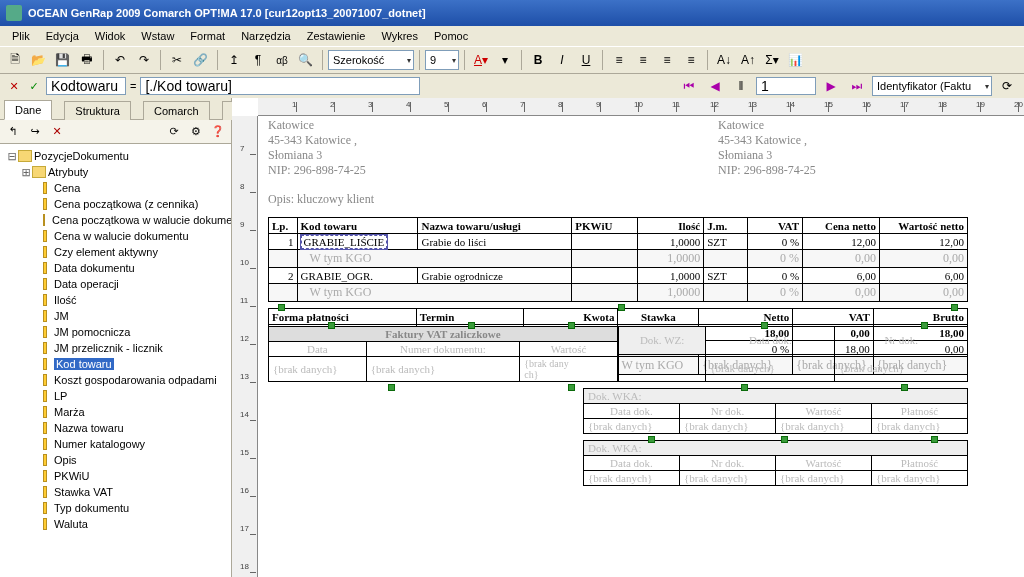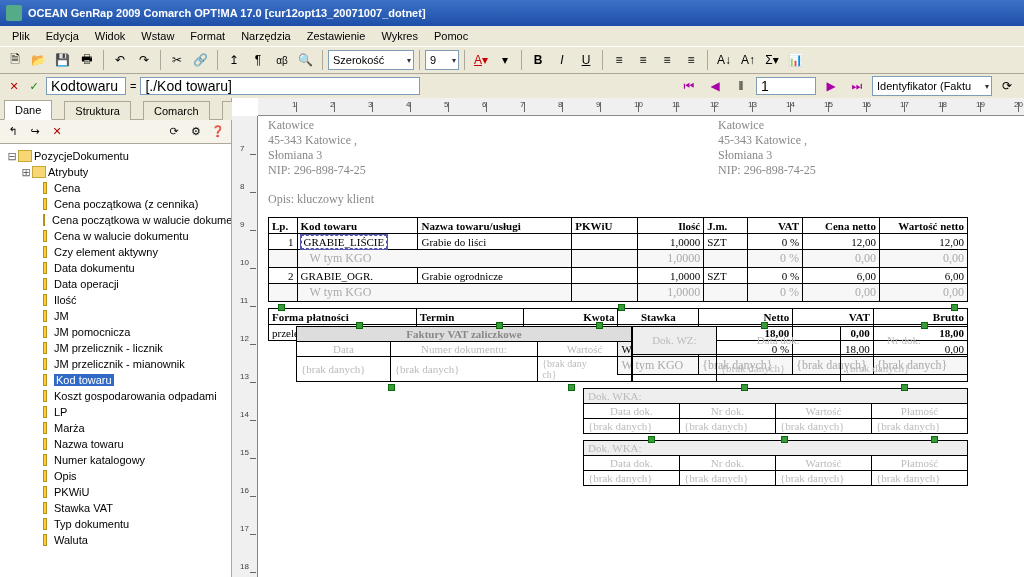--- a/index.html
+++ b/index.html
@@ -205,24 +205,20 @@
           <span class="ic ic-field"></span>
           <span class="">JM</span>
         </div>
         <div class="node d2">
           <span class="ic ic-field"></span>
           <span class="">JM pomocnicza</span>
         </div>
         <div class="node d2">
           <span class="ic ic-field"></span>
           <span class="">JM przelicznik - licznik</span>
-        </div>
-        <div class="node d2">
-          <span class="ic ic-field"></span>
-          <span class="">JM przelicznik - mianownik</span>
         </div>
         <div class="node d2">
           <span class="ic ic-field"></span>
           <span class="sel">Kod towaru</span>
         </div>
         <div class="node d2">
           <span class="ic ic-field"></span>
           <span class="">Koszt gospodarowania odpadami</span>
         </div>
         <div class="node d2">
@@ -459,21 +455,21 @@
                 </tr>
           </tbody>
             </table>
 
         </div>
 
         <style>
           
         </style>
 
-        <div class="section" style="display:flex; gap:0;margin-left:28px;">
+        <div class="section" style="display:flex; gap:0;">
           <div class="handle" style="top:-4px; left:60px;"></div>
           <div class="handle" style="top:-4px; left:200px;"></div>
           <div class="handle" style="top:-4px; left:300px;"></div>
           <div class="handle" style="top:-4px; right:200px;"></div>
           <div class="handle" style="top:-4px; right:40px;"></div>
           <table class="greytbl" style="width:50%;">
             <tbody>
                 <tr>
                   <th colspan="3" class="thgrey">Faktury VAT zaliczkowe</th>
                 </tr>

